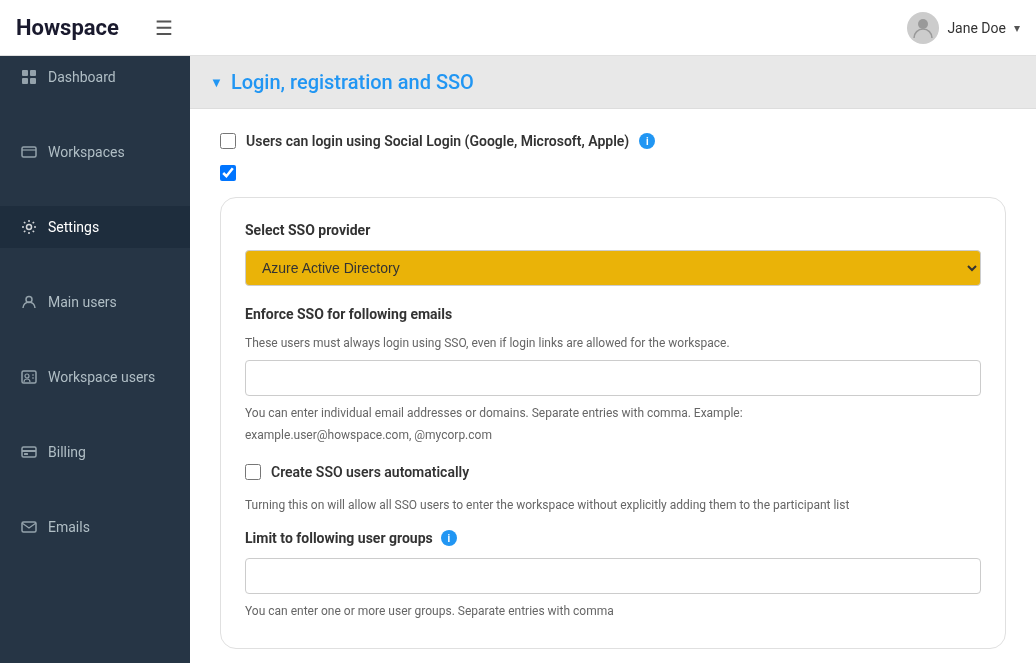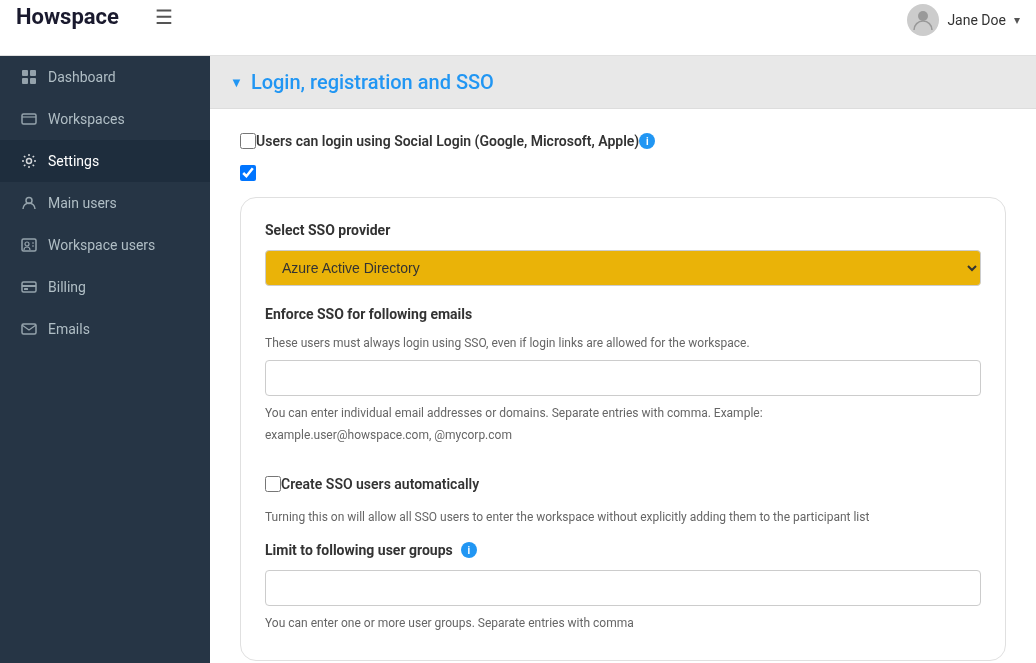--- a/index.html
+++ b/index.html
@@ -1,26 +1,26 @@
 <!DOCTYPE html>
 <html><head>
   <meta charset="utf-8">
   <style>
     * { box-sizing: border-box; margin: 0; padding: 0; }
     body { font-family: -apple-system, BlinkMacSystemFont, 'Segoe UI', Roboto, sans-serif; font-size: 14px; color: #333; display: flex; flex-direction: column; height: 663px; width: 1036px; overflow: hidden; }
 
     
     .header {
       display: flex;
-      align-items: flex-start;
+      align-items: center;
       justify-content: space-between;
       background: #fff;
       border-bottom: 1px solid #e0e0e0;
       height: 56px;
-      padding: 4px 16px;
+      padding: 16px 16px;
       flex-shrink: 0;
     }
     .header-logo {
       font-size: 22px;
       font-weight: 700;
       color: #1a1a2e;
     }
     .header-hamburger {
       font-size: 20px;
       color: #555;
@@ -61,27 +61,28 @@
 
     
     .layout {
       display: flex;
       flex: 1;
       overflow: hidden;
     }
 
     
     .sidebar {
-      width: 210px;
+      width: 190px;
       background: #263545;
       color: #ccc;
       flex-shrink: 0;
       display: flex;
       flex-direction: column;
       overflow-y: auto;
+      gap: 33px;
     }
     .sidebar-item {
       display: flex;
       align-items: center;
       gap: 10px;
       padding: 12px 20px;
       cursor: pointer;
       font-size: 14px;
       color: #b0bec5;
       transition: background 0.2s;
@@ -137,20 +138,21 @@
       background: #fff;
       margin: 0;
       padding: 24px 30px;
       flex: 1;
     }
 
     
     .checkbox-row {
       display: flex;
       align-items: flex-end;
+      gap: 10px;
       margin-bottom: 16px;
     }
     .checkbox-row input[type="checkbox"] {
       width: 16px;
       height: 16px;
       cursor: pointer;
       flex-shrink: 0;
     }
     .checkbox-label {
       font-weight: 600;
@@ -364,21 +366,21 @@
           <option>Google</option>
           <option>Okta</option>
           <option>Other</option>
         </select>
 
         
         <div class="field-label">Enforce SSO for following emails</div>
         <div class="field-description">These users must always login using SSO, even if login links are allowed for the workspace.</div>
         <input type="text" class="text-input" style="">
         <div class="field-hint">You can enter individual email addresses or domains. Separate entries with comma. Example:</div>
-        <div class="field-hint" style="margin-bottom: 32px;">example.user@howspace.com, @mycorp.com</div>
+        <div class="field-hint" style="margin-bottom: 20px;">example.user@howspace.com, @mycorp.com</div>
 
         
         <div class="checkbox-row">
           <input type="checkbox" id="autoCreate" style="">
           <label class="checkbox-label" for="autoCreate">Create SSO users automatically</label>
         </div>
         <div class="field-description">Turning this on will allow all SSO users to enter the workspace without explicitly adding them to the participant list</div>
 
         
         <div class="limit-label-row" style="margin-top: 16px;">

